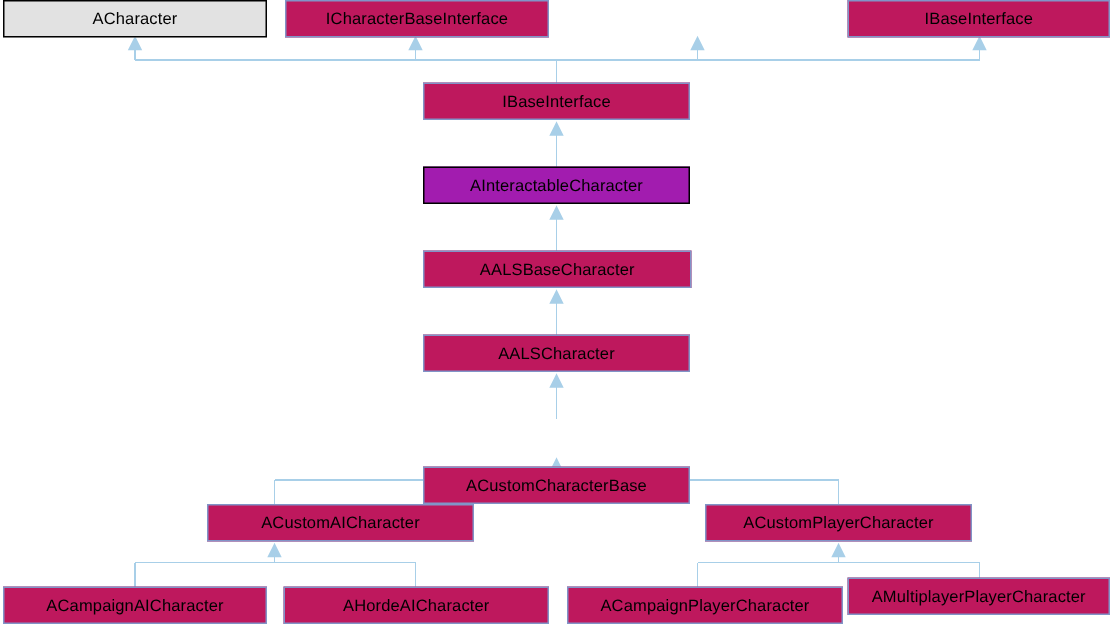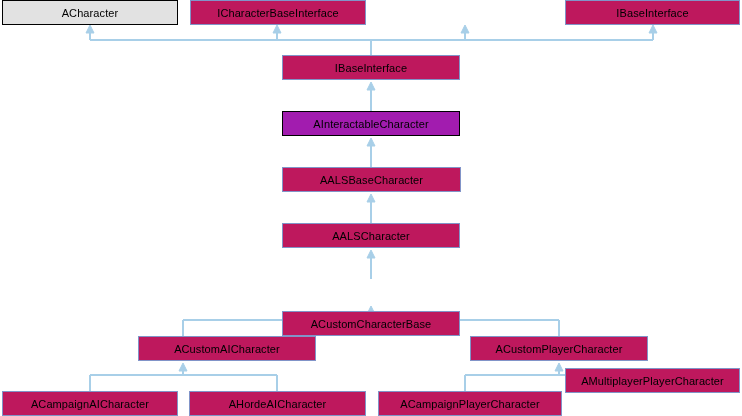--- a/index.html
+++ b/index.html
@@ -159,17 +159,17 @@
   </div>
 
   <div class="node normal" style="left:189px; top:391px; width:177px;">
     <span class="node-label">AHordeAICharacter</span>
   </div>
 
   <div class="node normal" style="left:378px; top:391px; width:184px;">
     <span class="node-label">ACampaignPlayerCharacter</span>
   </div>
 
-  <div class="node normal" style="left:565px; top:368px; width:175px;">
+  <div class="node normal" style="left:565px; top:385px; width:175px;">
     <span class="node-label">AMultiplayerPlayerCharacter</span>
   </div>
 
 </div>
 
 </body></html>

